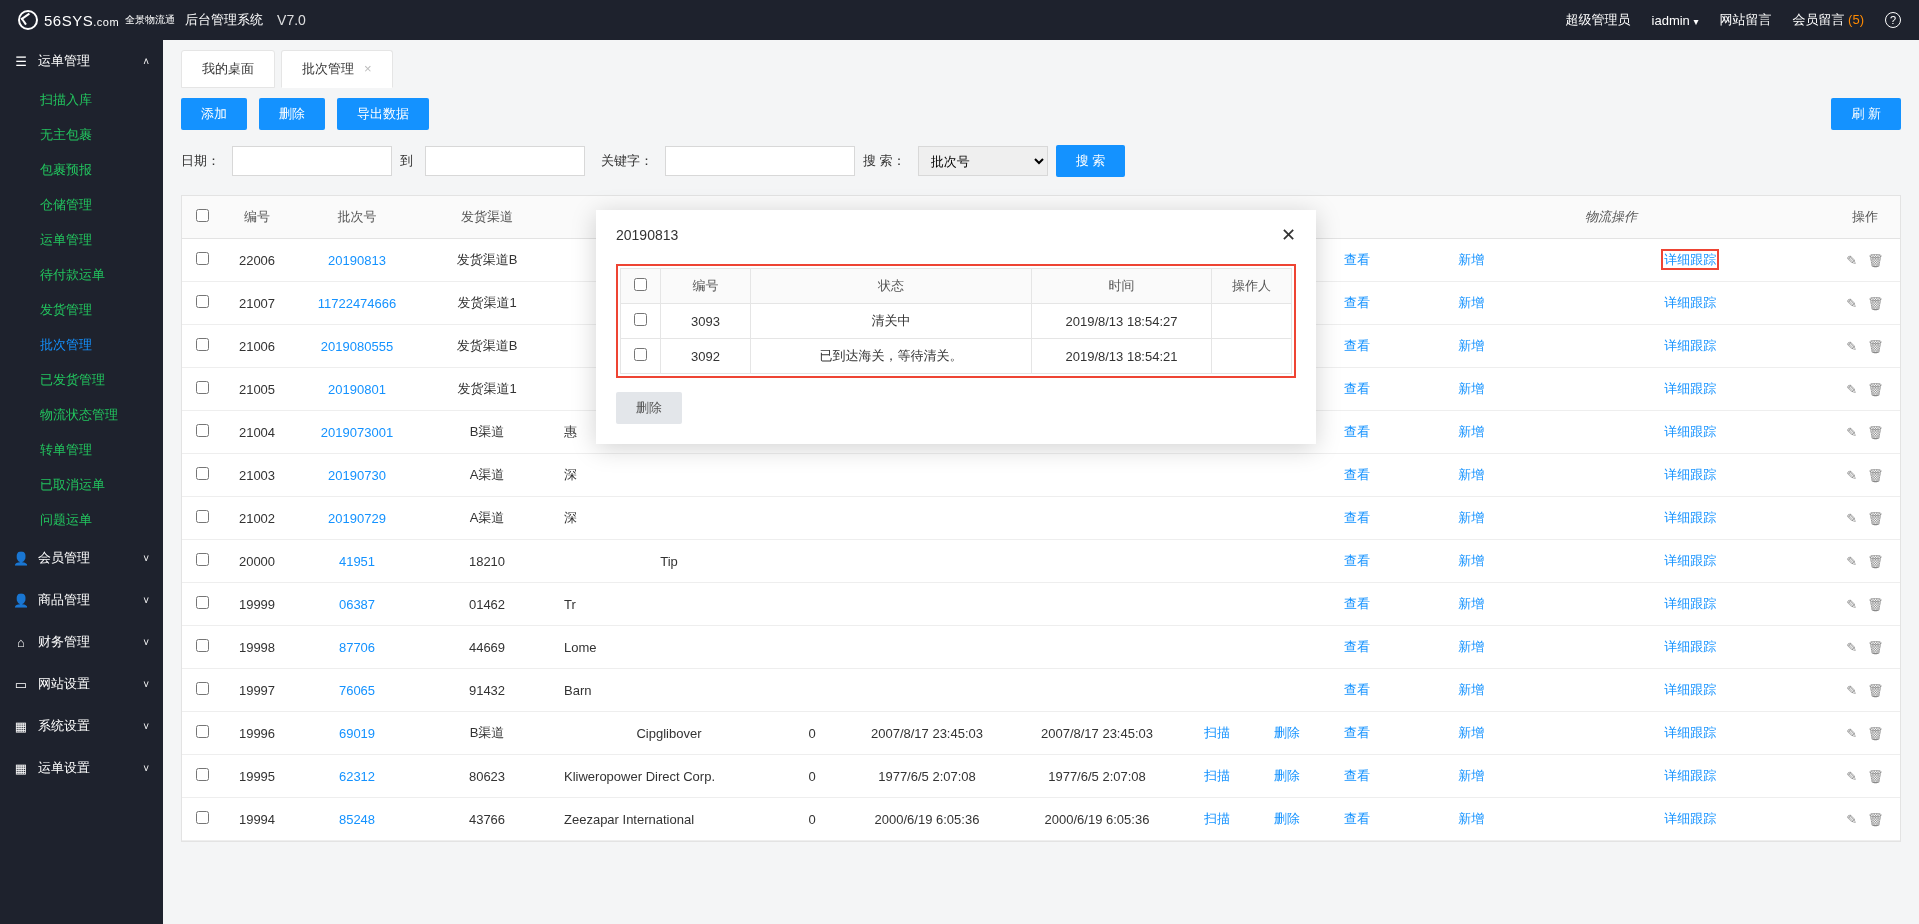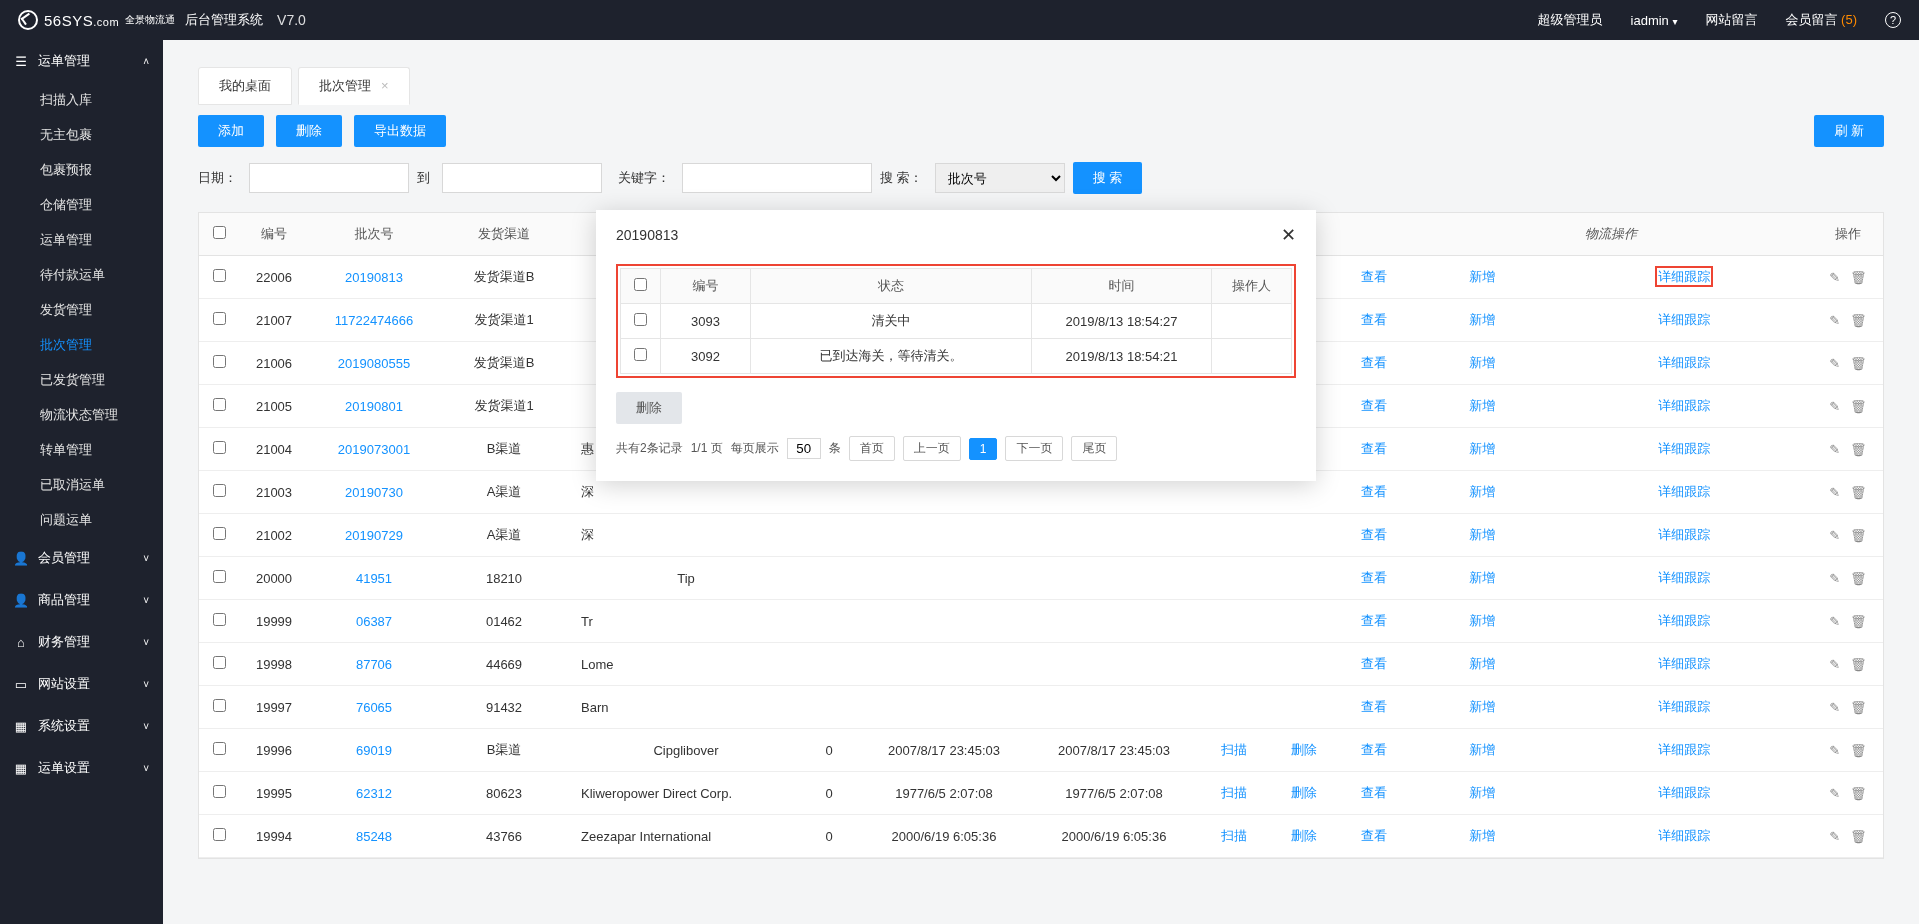--- a/index.html
+++ b/index.html
@@ -4,33 +4,33 @@
 <style>
 *{box-sizing:border-box;margin:0;padding:0;font-family:"Microsoft YaHei",Arial,sans-serif}
 body{background:#f4f5f6;font-size:13px;color:#333;overflow:hidden}
 .header{height:40px;background:#1e222d;color:#fff;display:flex;align-items:center;padding:0 18px;justify-content:space-between}
 .logo{display:flex;align-items:center;gap:6px}
 .logo-icon{width:20px;height:20px;border-radius:50%;border:2px solid #fff;position:relative}
 .logo-icon::after{content:"";position:absolute;top:3px;left:2px;width:8px;height:6px;border:2px solid #fff;border-right:none;border-bottom:none;transform:rotate(-35deg)}
 .logo-text{font-size:15px;letter-spacing:.5px}
 .logo-sub{font-size:13px;margin-left:4px}
 .ver{font-size:14px;margin-left:8px;opacity:.85}
-.header-right{display:flex;align-items:center;gap:28px;font-size:13px}
+.header-right{display:flex;align-items:center;gap:21px;font-size:13px}
 .header-right a{color:#fff;text-decoration:none}
 .header-right .count{color:#ff8a00}
 .help-icon{width:16px;height:16px;border:1.5px solid #fff;border-radius:50%;display:inline-flex;align-items:center;justify-content:center;font-size:11px}
 .sidebar{position:fixed;left:0;top:40px;bottom:0;width:163px;background:#1e222d;color:#aeb4bf;overflow-y:auto}
 .menu-item{display:flex;align-items:center;padding:0 14px;height:38px;cursor:pointer;font-size:13px;position:relative}
 .menu-item.top{height:42px;color:#fff}
 .menu-item.top .chev{position:absolute;right:14px}
-.menu-item.sub{padding-left:40px;color:#e5e5e5;height:35px}
+.menu-item.sub{padding-left:40px;color:#22c55e;height:35px}
 .menu-item.sub.sel{color:#1492ff}
 .mi-icon{width:14px;height:14px;margin-right:10px;display:inline-flex;align-items:center;justify-content:center}
 .chev{font-size:10px}
-.main{position:fixed;left:163px;right:0;top:40px;bottom:0;overflow:auto;padding:17px}
+.main{position:fixed;left:163px;right:0;top:40px;bottom:0;overflow:auto;padding:0}
 .tabs-bar{background:#f4f5f6;padding:10px 18px 0}
 .tabs{display:flex;gap:6px}
 .tab{background:#fff;border:1px solid #e5e5e5;padding:9px 20px;font-size:13px;border-radius:3px 3px 0 0;position:relative;cursor:pointer}
 .tab.active{border-bottom-color:#fff}
 .tab .x{margin-left:10px;color:#bbb}
 .toolbar{display:flex;padding:10px 18px;gap:12px;align-items:center}
 .btn{background:#1492ff;color:#fff;border:none;padding:7px 20px;font-size:13px;border-radius:2px;cursor:pointer}
 .btn.gray{background:#e3e6ea;color:#555}
 .btn.right{margin-left:auto}
 .search-bar{display:flex;align-items:center;padding:5px 18px 18px;gap:8px;font-size:13px}
@@ -503,26 +503,14 @@
               <td><input type="checkbox" style=""></td>
               <td>3092</td>
               <td>已到达海关，等待清关。</td>
               <td>2019/8/13 18:54:21</td>
               <td></td>
             </tr>
           </tbody>
       </table>
     </div>
     <button class="btn gray">删除</button>
-    <div class="pager">
-      <span>共有2条记录</span>
-      <span>1/1 页</span>
-      <span>每页展示</span>
-      <input value="50" style="">
-      <span>条</span>
-      <span class="pbtn">首页</span>
-      <span class="pbtn">上一页</span>
-      <span class="pbtn cur">1</span>
-      <span class="pbtn">下一页</span>
-      <span class="pbtn">尾页</span>
-    </div>
   </div>
 </div>
 
 </body></html>

